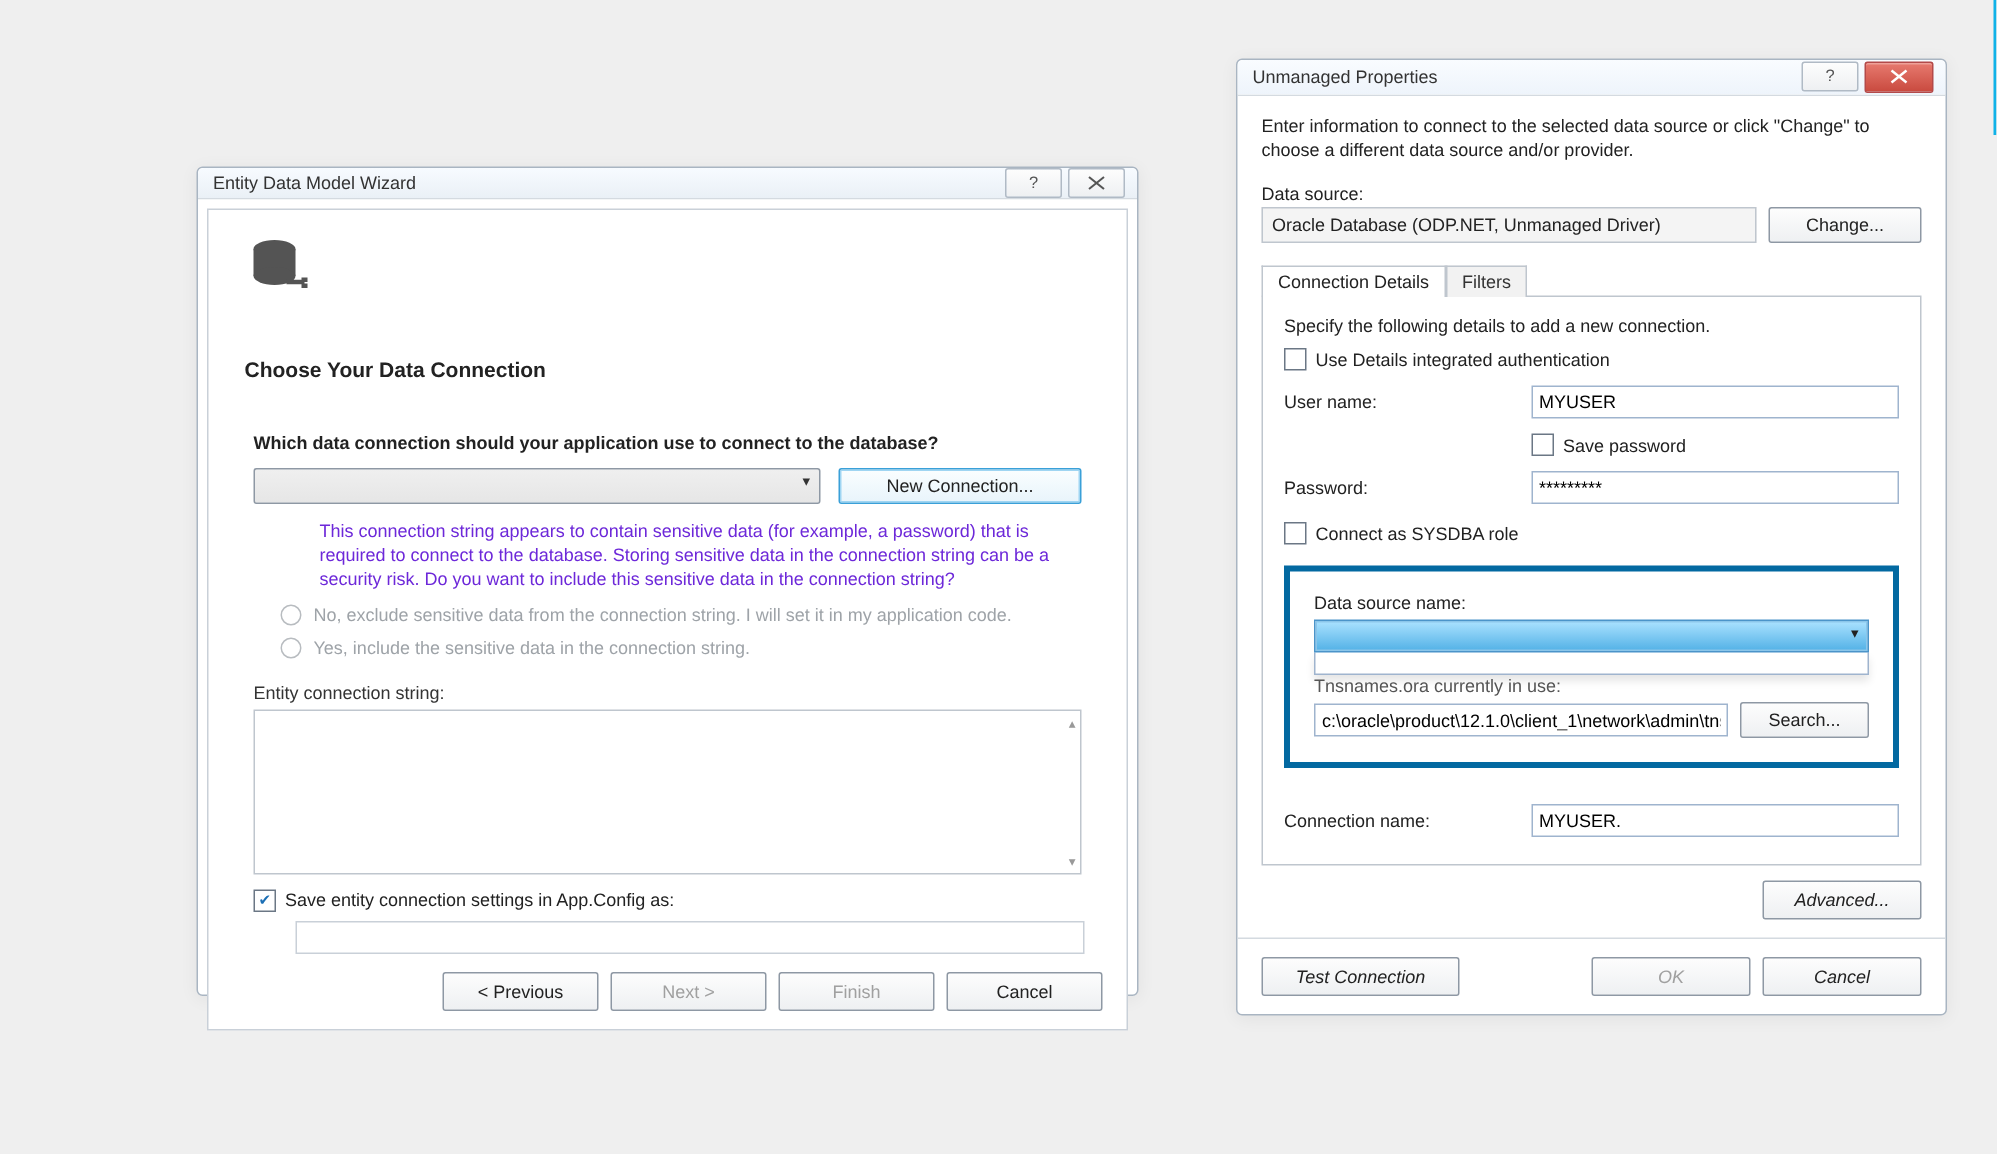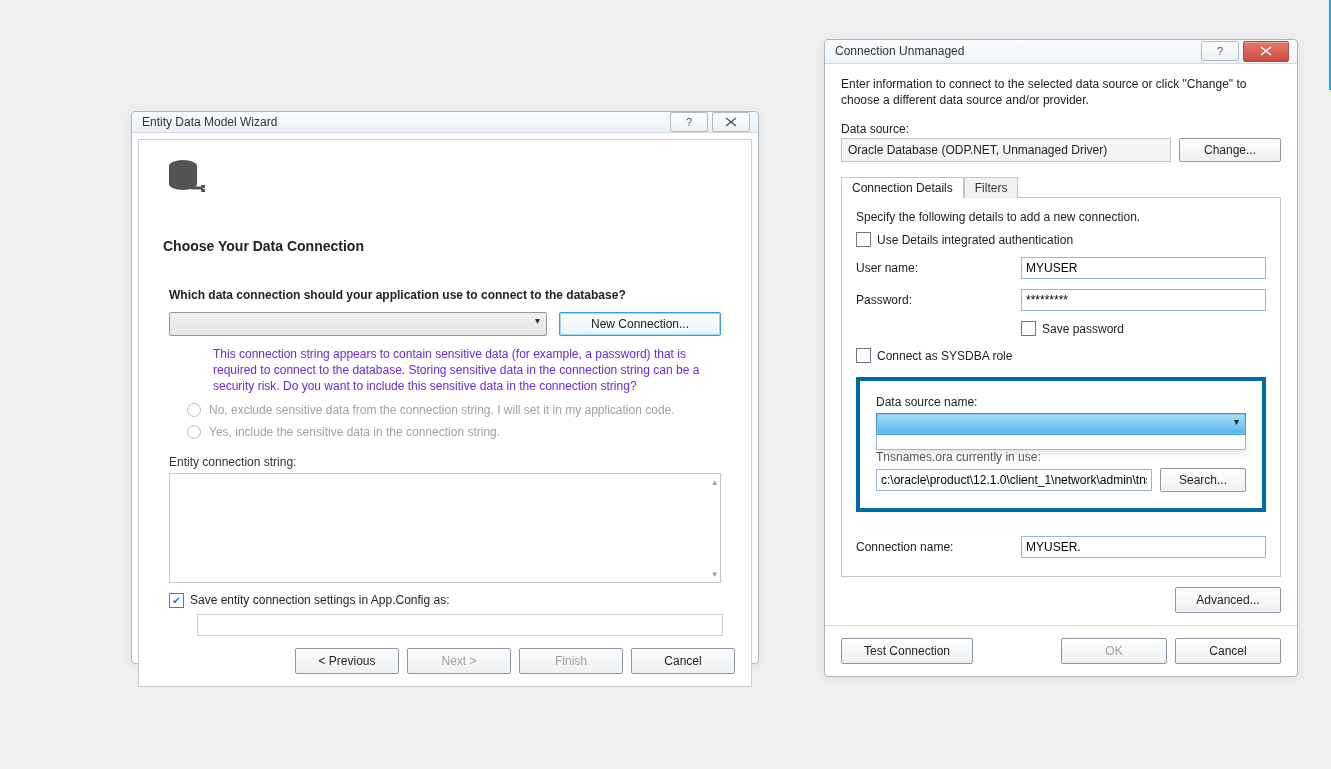--- a/index.html
+++ b/index.html
@@ -303,21 +303,21 @@
   .tns-row { display:flex; align-items:center; gap:8px; margin-top:4px; }
   .props-footer {
     display:flex; justify-content:flex-end; padding-top:10px;
   }
   .props-bottom {
     border-top: 1px solid #d4dae0;
     padding: 12px 16px;
     display:flex; justify-content:space-between;
   }
   .props-bottom .right { display:flex; gap:8px; }
-  .props-bottom .btn, .props-footer .btn { height:24px; min-width:84px; }
+  .props-bottom .btn, .props-footer .btn { height:24px; min-width:84px;font-style:italic; }
 </style>
 </head>
 <body>
 
 <div class="accent-line"></div>
 
 <div class="window wizard">
   <div class="titlebar">
     <div class="title">Entity Data Model Wizard</div>
     <div class="tb-controls">
@@ -379,21 +379,21 @@
       <div class="btn">&lt; Previous</div>
       <div class="btn disabled">Next &gt;</div>
       <div class="btn disabled">Finish</div>
       <div class="btn">Cancel</div>
     </div>
   </div>
 </div>
 
 <div class="window props">
   <div class="titlebar">
-    <div class="title">Connection Unmanaged</div>
+    <div class="title">Unmanaged Properties</div>
     <div class="tb-controls">
       <div class="tb-btn">?</div>
       <div class="tb-close">
         <svg width="14" height="10" viewBox="0 0 14 10">
           <line x1="2" y1="1" x2="12" y2="9" stroke="#fff" stroke-width="1.6"></line>
           <line x1="12" y1="1" x2="2" y2="9" stroke="#fff" stroke-width="1.6"></line>
         </svg>
       </div>
     </div>
   </div>
@@ -417,29 +417,29 @@
       <div class="check-row" style="margin-top:4px">
         <div class="check" style="color:transparent">✔</div>
         <div>Use Details integrated authentication</div>
       </div>
 
       <div class="form-row">
         <div class="flabel">User name:</div>
         <input class="txt" value="MYUSER" style="">
       </div>
       <div class="form-row">
-        <div class="flabel">Password:</div>
-        <input class="txt" value="*********" style="">
-      </div>
-      <div class="form-row">
         <div class="flabel"></div>
         <div class="check-row" style="margin-top:0">
           <div class="check" style="color:transparent">✔</div>
           <div>Save password</div>
         </div>
+      </div>
+      <div class="form-row">
+        <div class="flabel">Password:</div>
+        <input class="txt" value="*********" style="">
       </div>
 
       <div class="check-row" style="margin-top:12px">
         <div class="check" style="color:transparent">✔</div>
         <div>Connect as SYSDBA role</div>
       </div>
 
 
       <div class="group">
 

